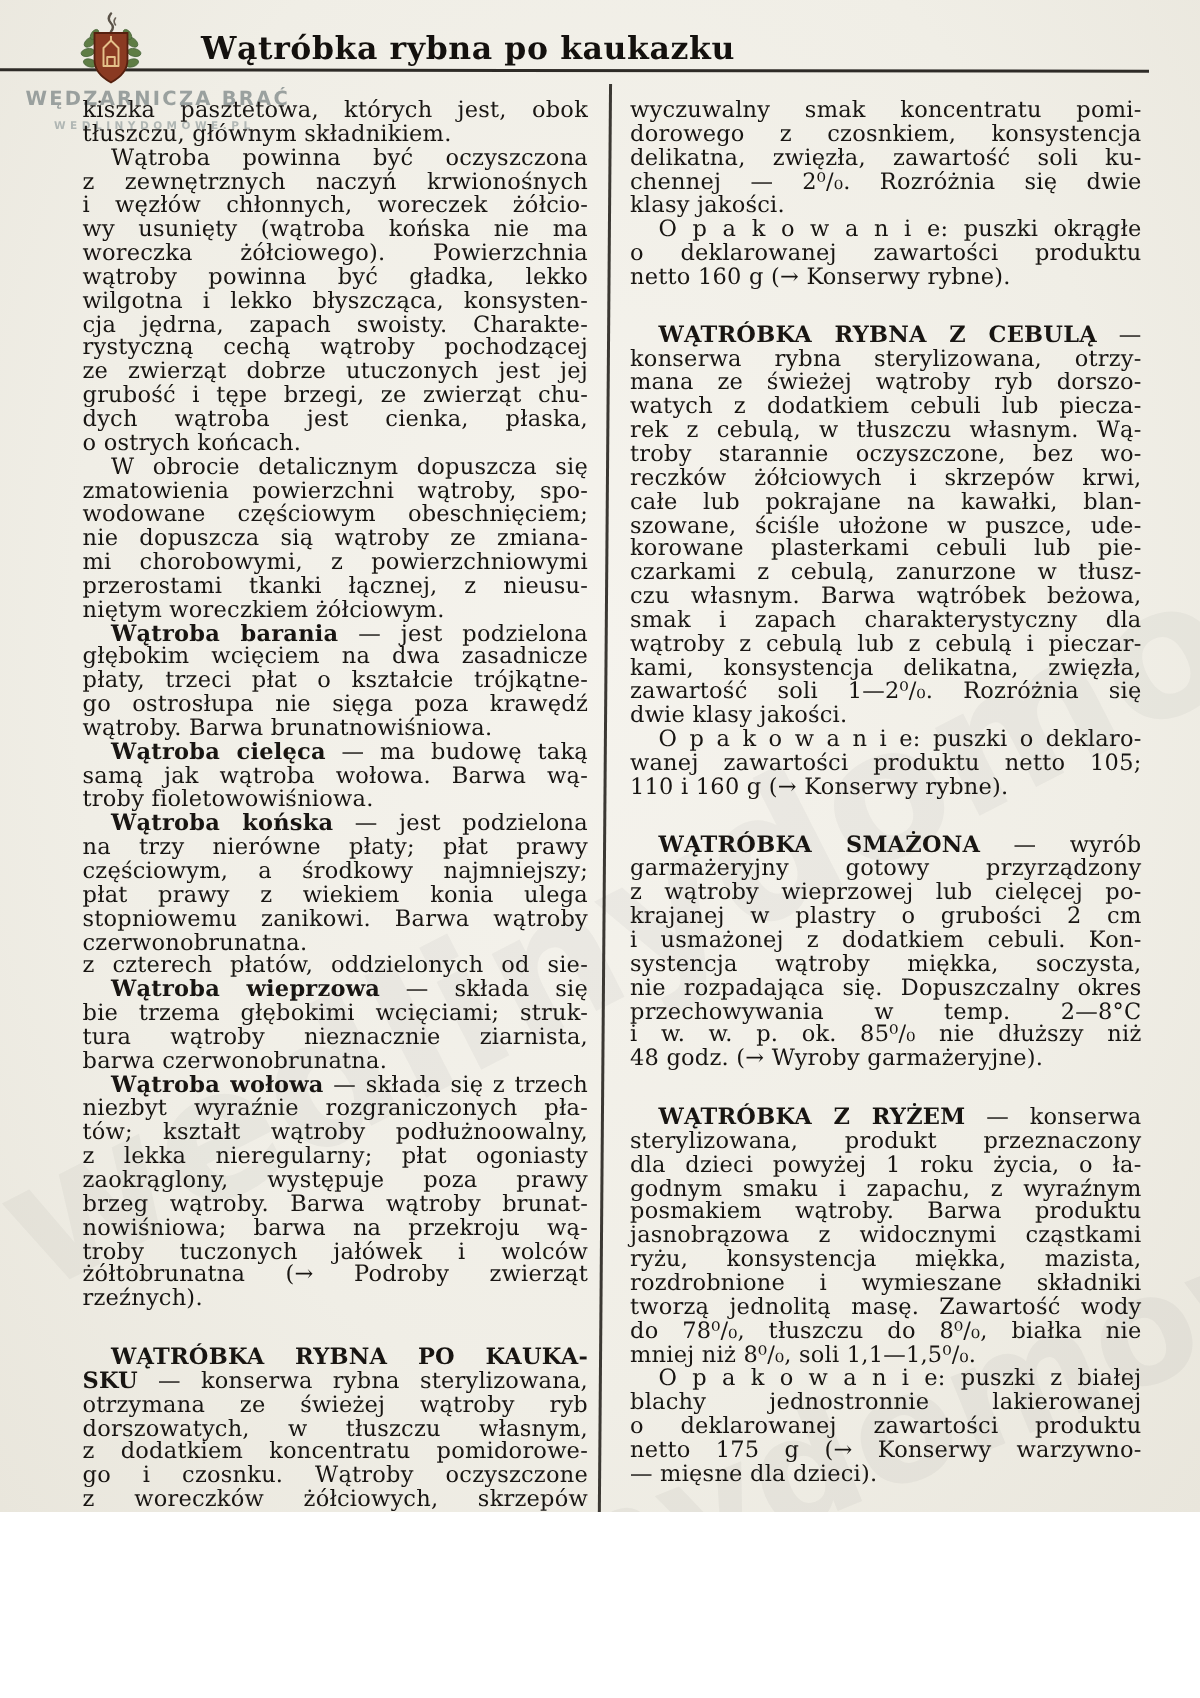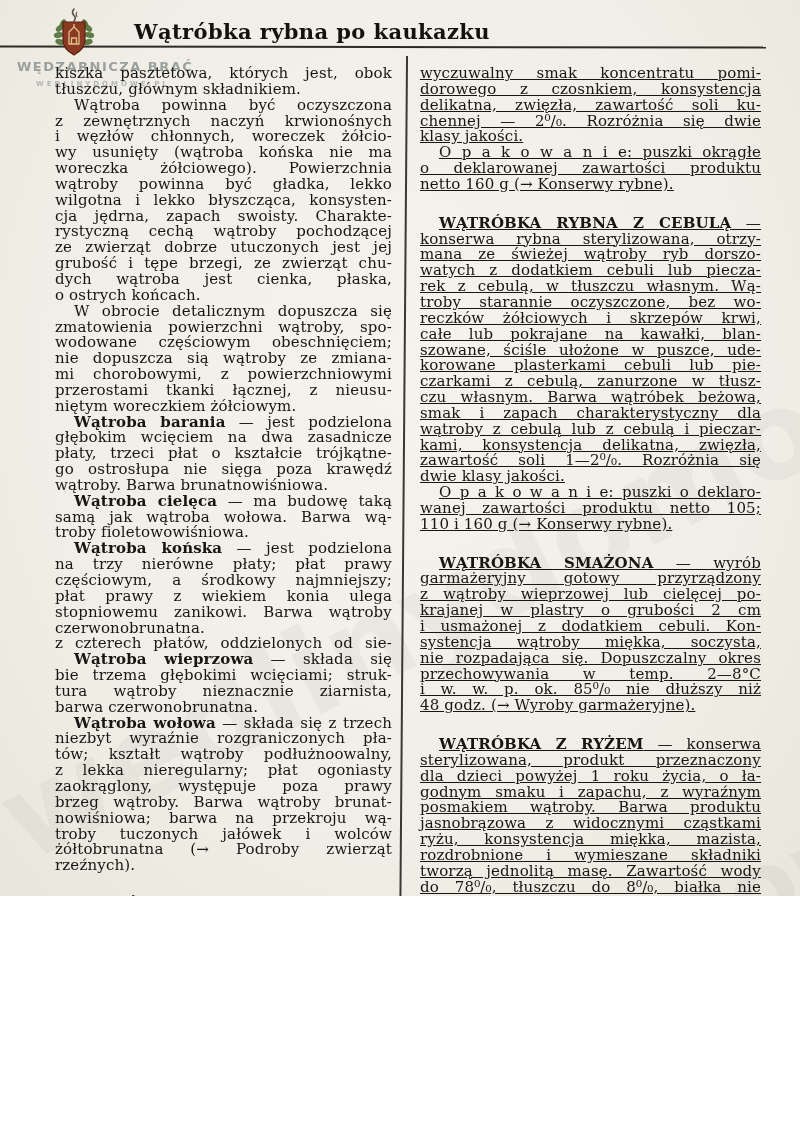--- a/index.html
+++ b/index.html
@@ -1,18 +1,18 @@
 <!DOCTYPE html>
 <html><head>
 <meta charset="utf-8">
 <style>
   html,body{margin:0;padding:0;}
   .page{
     position:relative;
-    width:800px;height:896px;
+    width:800px;height:1008px;
     background:radial-gradient(ellipse at 50% 42%, #f5f3ed 0%, #f0eee6 62%, #e9e6dc 100%);
     font-family:"DejaVu Serif","Liberation Serif",serif;
     color:#181512;
     overflow:hidden;
   }
   
   .page-title{
     position:absolute;left:134px;top:19px;
     font-size:21px;font-weight:bold;letter-spacing:.4px;
     color:#14110e;
@@ -45,21 +45,21 @@
   }
   .bw1{left:-60px;top:470px;transform:rotate(-27deg);}
   .bw2{left:60px;top:900px;transform:rotate(-22deg);font-size:100px;color:rgba(110,110,110,.07);}
   
   .col{
     position:absolute;top:66px;
     font-size:15px;line-height:15.85px;
     letter-spacing:.15px;
   }
   .col-left{left:55px;width:337px;}
-  .col-right{left:420px;width:341px;text-decoration:underline;}
+  .col-right{left:420px;width:341px;}
   .col-divider{
     position:absolute;left:402px;top:56px;width:2px;height:1028px;
     background:#3b3833;transform:rotate(.45deg);
   }
   .block{margin:0;}
   .block.gap{margin-top:23px;}
   .ln{text-align:justify;text-align-last:justify;}
   .ln.last{text-align-last:left;}
   .ln.ind{padding-left:19px;}
   b{font-weight:bold;}

